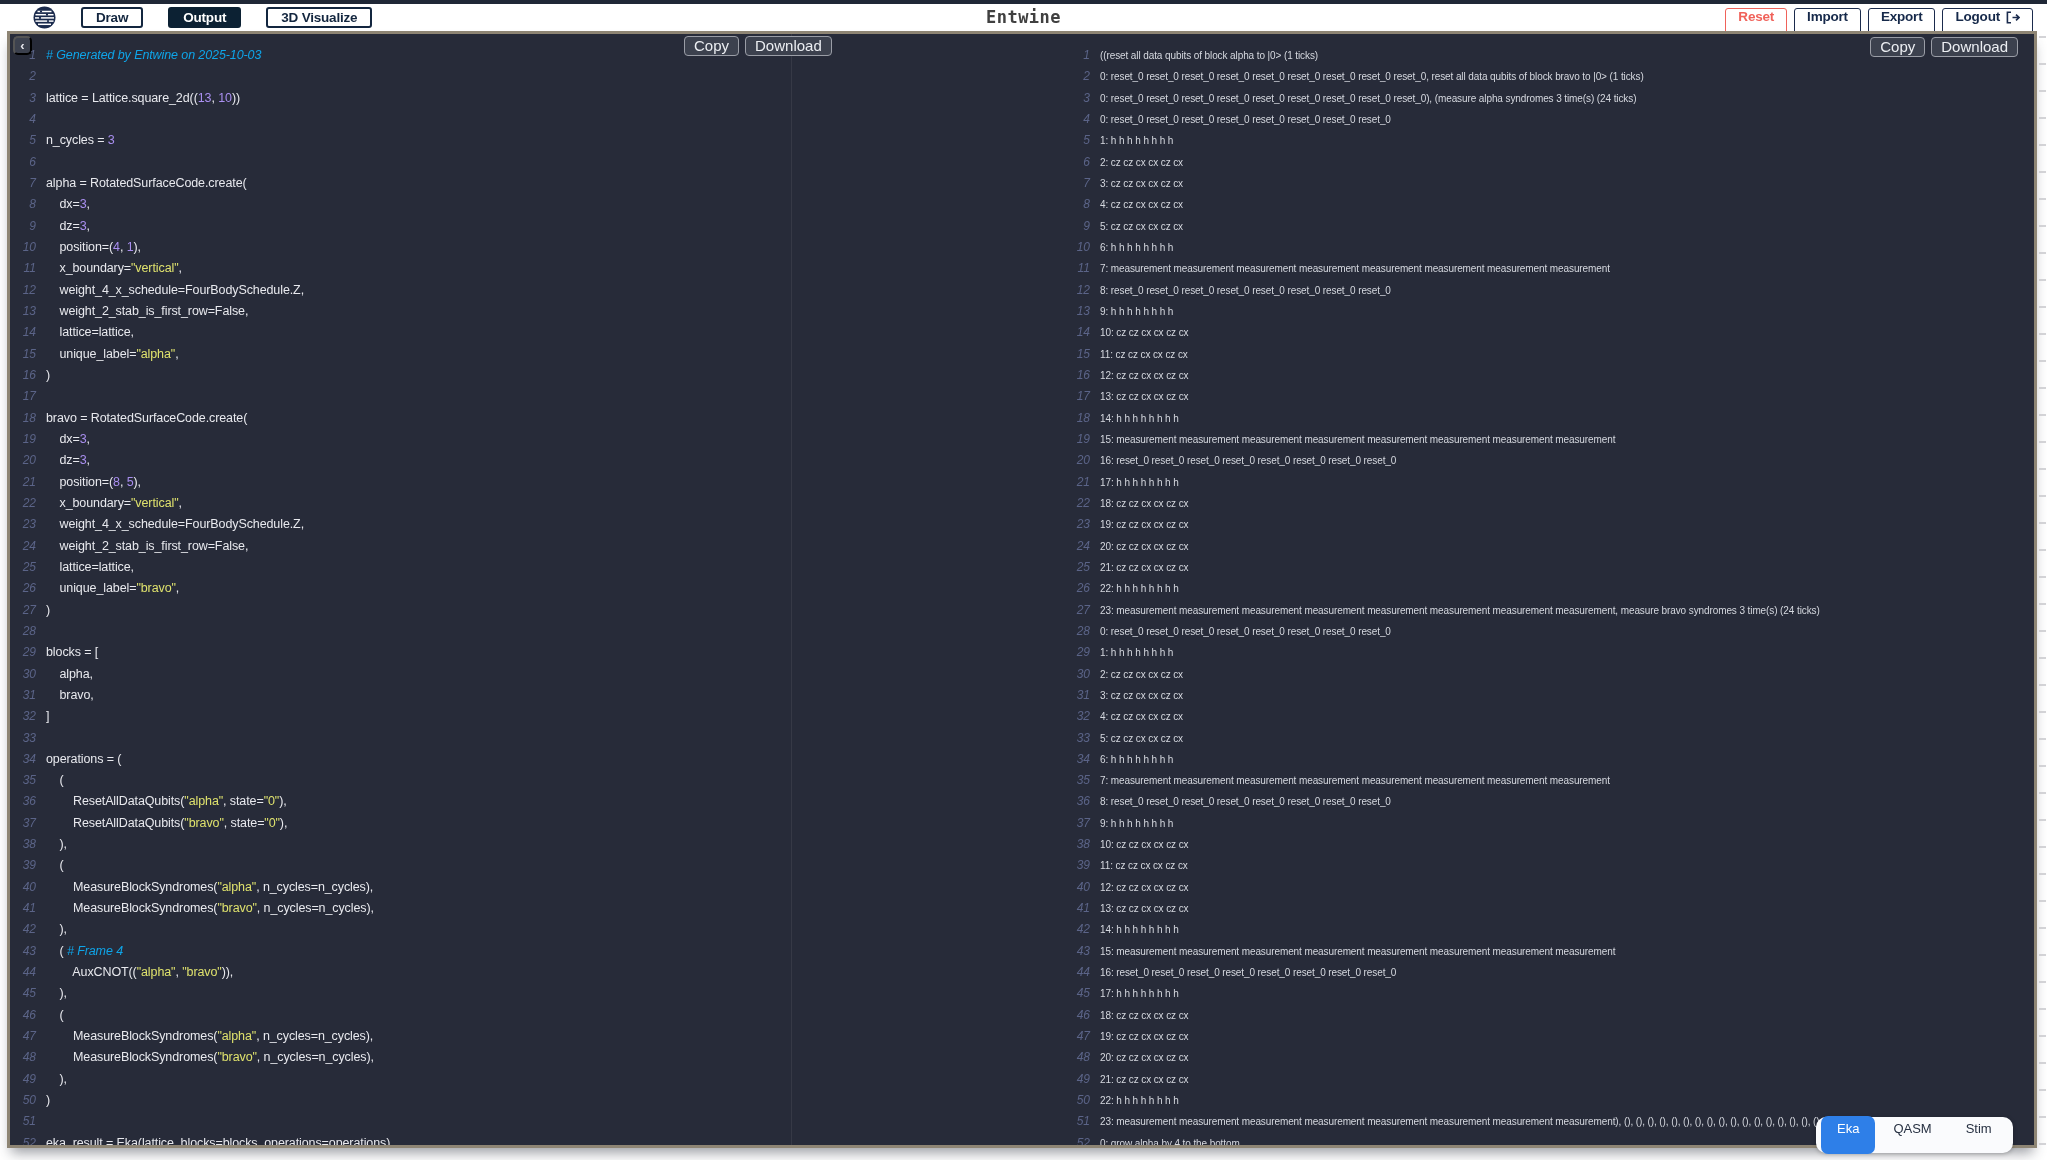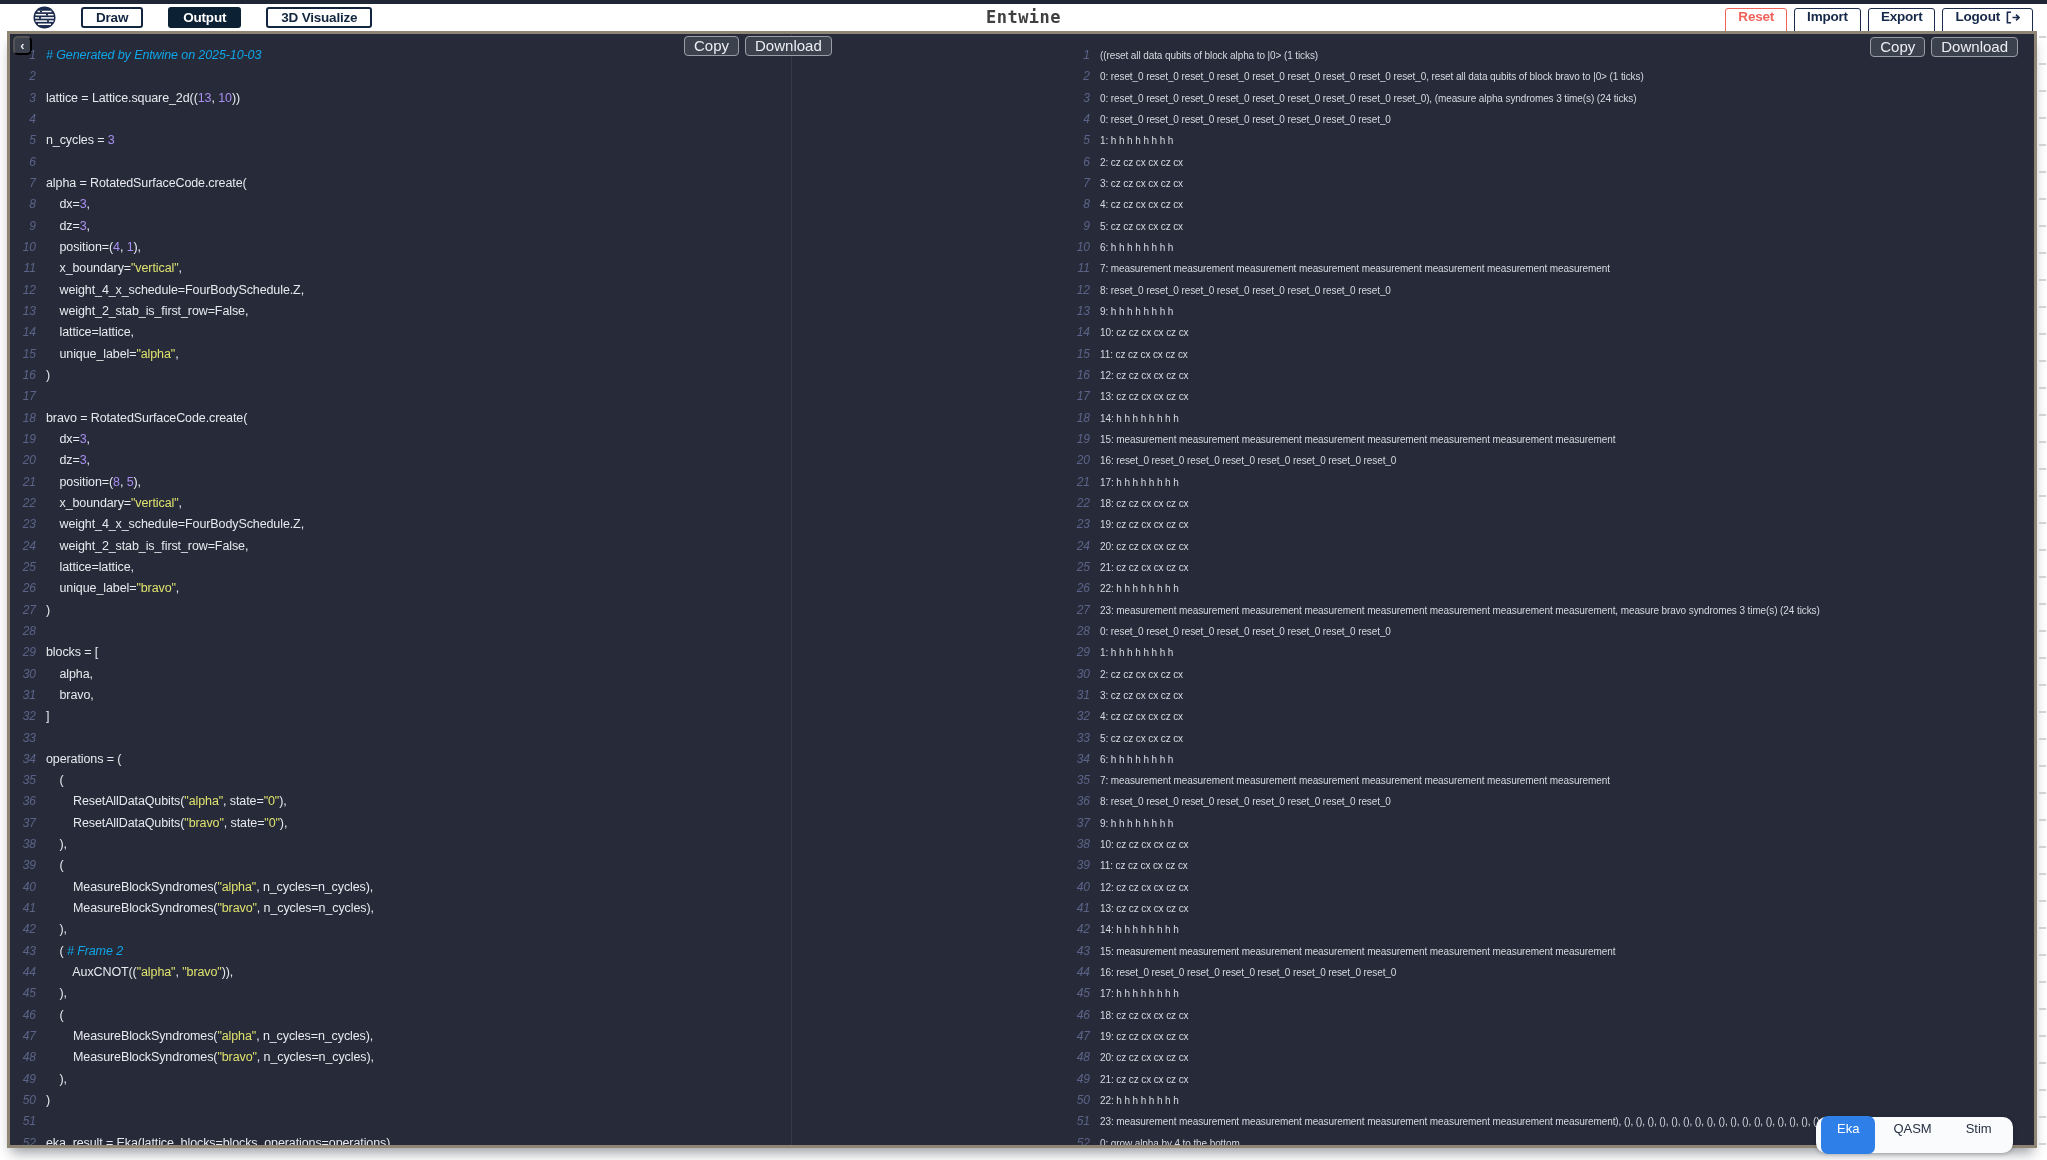--- a/index.html
+++ b/index.html
@@ -170,21 +170,21 @@
         <div class="row"><span class="ln">33</span><span class="code-text"></span></div>
         <div class="row"><span class="ln">34</span><span class="code-text"><span class="tok-p">operations = (</span></span></div>
         <div class="row"><span class="ln">35</span><span class="code-text"><span class="tok-p">    (</span></span></div>
         <div class="row"><span class="ln">36</span><span class="code-text"><span class="tok-p">        ResetAllDataQubits(</span><span class="tok-s">"alpha"</span><span class="tok-p">, state=</span><span class="tok-s">"0"</span><span class="tok-p">),</span></span></div>
         <div class="row"><span class="ln">37</span><span class="code-text"><span class="tok-p">        ResetAllDataQubits(</span><span class="tok-s">"bravo"</span><span class="tok-p">, state=</span><span class="tok-s">"0"</span><span class="tok-p">),</span></span></div>
         <div class="row"><span class="ln">38</span><span class="code-text"><span class="tok-p">    ),</span></span></div>
         <div class="row"><span class="ln">39</span><span class="code-text"><span class="tok-p">    (</span></span></div>
         <div class="row"><span class="ln">40</span><span class="code-text"><span class="tok-p">        MeasureBlockSyndromes(</span><span class="tok-s">"alpha"</span><span class="tok-p">, n_cycles=n_cycles),</span></span></div>
         <div class="row"><span class="ln">41</span><span class="code-text"><span class="tok-p">        MeasureBlockSyndromes(</span><span class="tok-s">"bravo"</span><span class="tok-p">, n_cycles=n_cycles),</span></span></div>
         <div class="row"><span class="ln">42</span><span class="code-text"><span class="tok-p">    ),</span></span></div>
-        <div class="row"><span class="ln">43</span><span class="code-text"><span class="tok-p">    ( </span><span class="tok-c"># Frame 2</span></span></div>
+        <div class="row"><span class="ln">43</span><span class="code-text"><span class="tok-p">    ( </span><span class="tok-c"># Frame 4</span></span></div>
         <div class="row"><span class="ln">44</span><span class="code-text"><span class="tok-p">        AuxCNOT((</span><span class="tok-s">"alpha"</span><span class="tok-p">, </span><span class="tok-s">"bravo"</span><span class="tok-p">)),</span></span></div>
         <div class="row"><span class="ln">45</span><span class="code-text"><span class="tok-p">    ),</span></span></div>
         <div class="row"><span class="ln">46</span><span class="code-text"><span class="tok-p">    (</span></span></div>
         <div class="row"><span class="ln">47</span><span class="code-text"><span class="tok-p">        MeasureBlockSyndromes(</span><span class="tok-s">"alpha"</span><span class="tok-p">, n_cycles=n_cycles),</span></span></div>
         <div class="row"><span class="ln">48</span><span class="code-text"><span class="tok-p">        MeasureBlockSyndromes(</span><span class="tok-s">"bravo"</span><span class="tok-p">, n_cycles=n_cycles),</span></span></div>
         <div class="row"><span class="ln">49</span><span class="code-text"><span class="tok-p">    ),</span></span></div>
         <div class="row"><span class="ln">50</span><span class="code-text"><span class="tok-p">)</span></span></div>
         <div class="row"><span class="ln">51</span><span class="code-text"></span></div>
         <div class="row"><span class="ln">52</span><span class="code-text"><span class="tok-p">eka_result = Eka(lattice, blocks=blocks, operations=operations)</span></span></div>
       </div>

